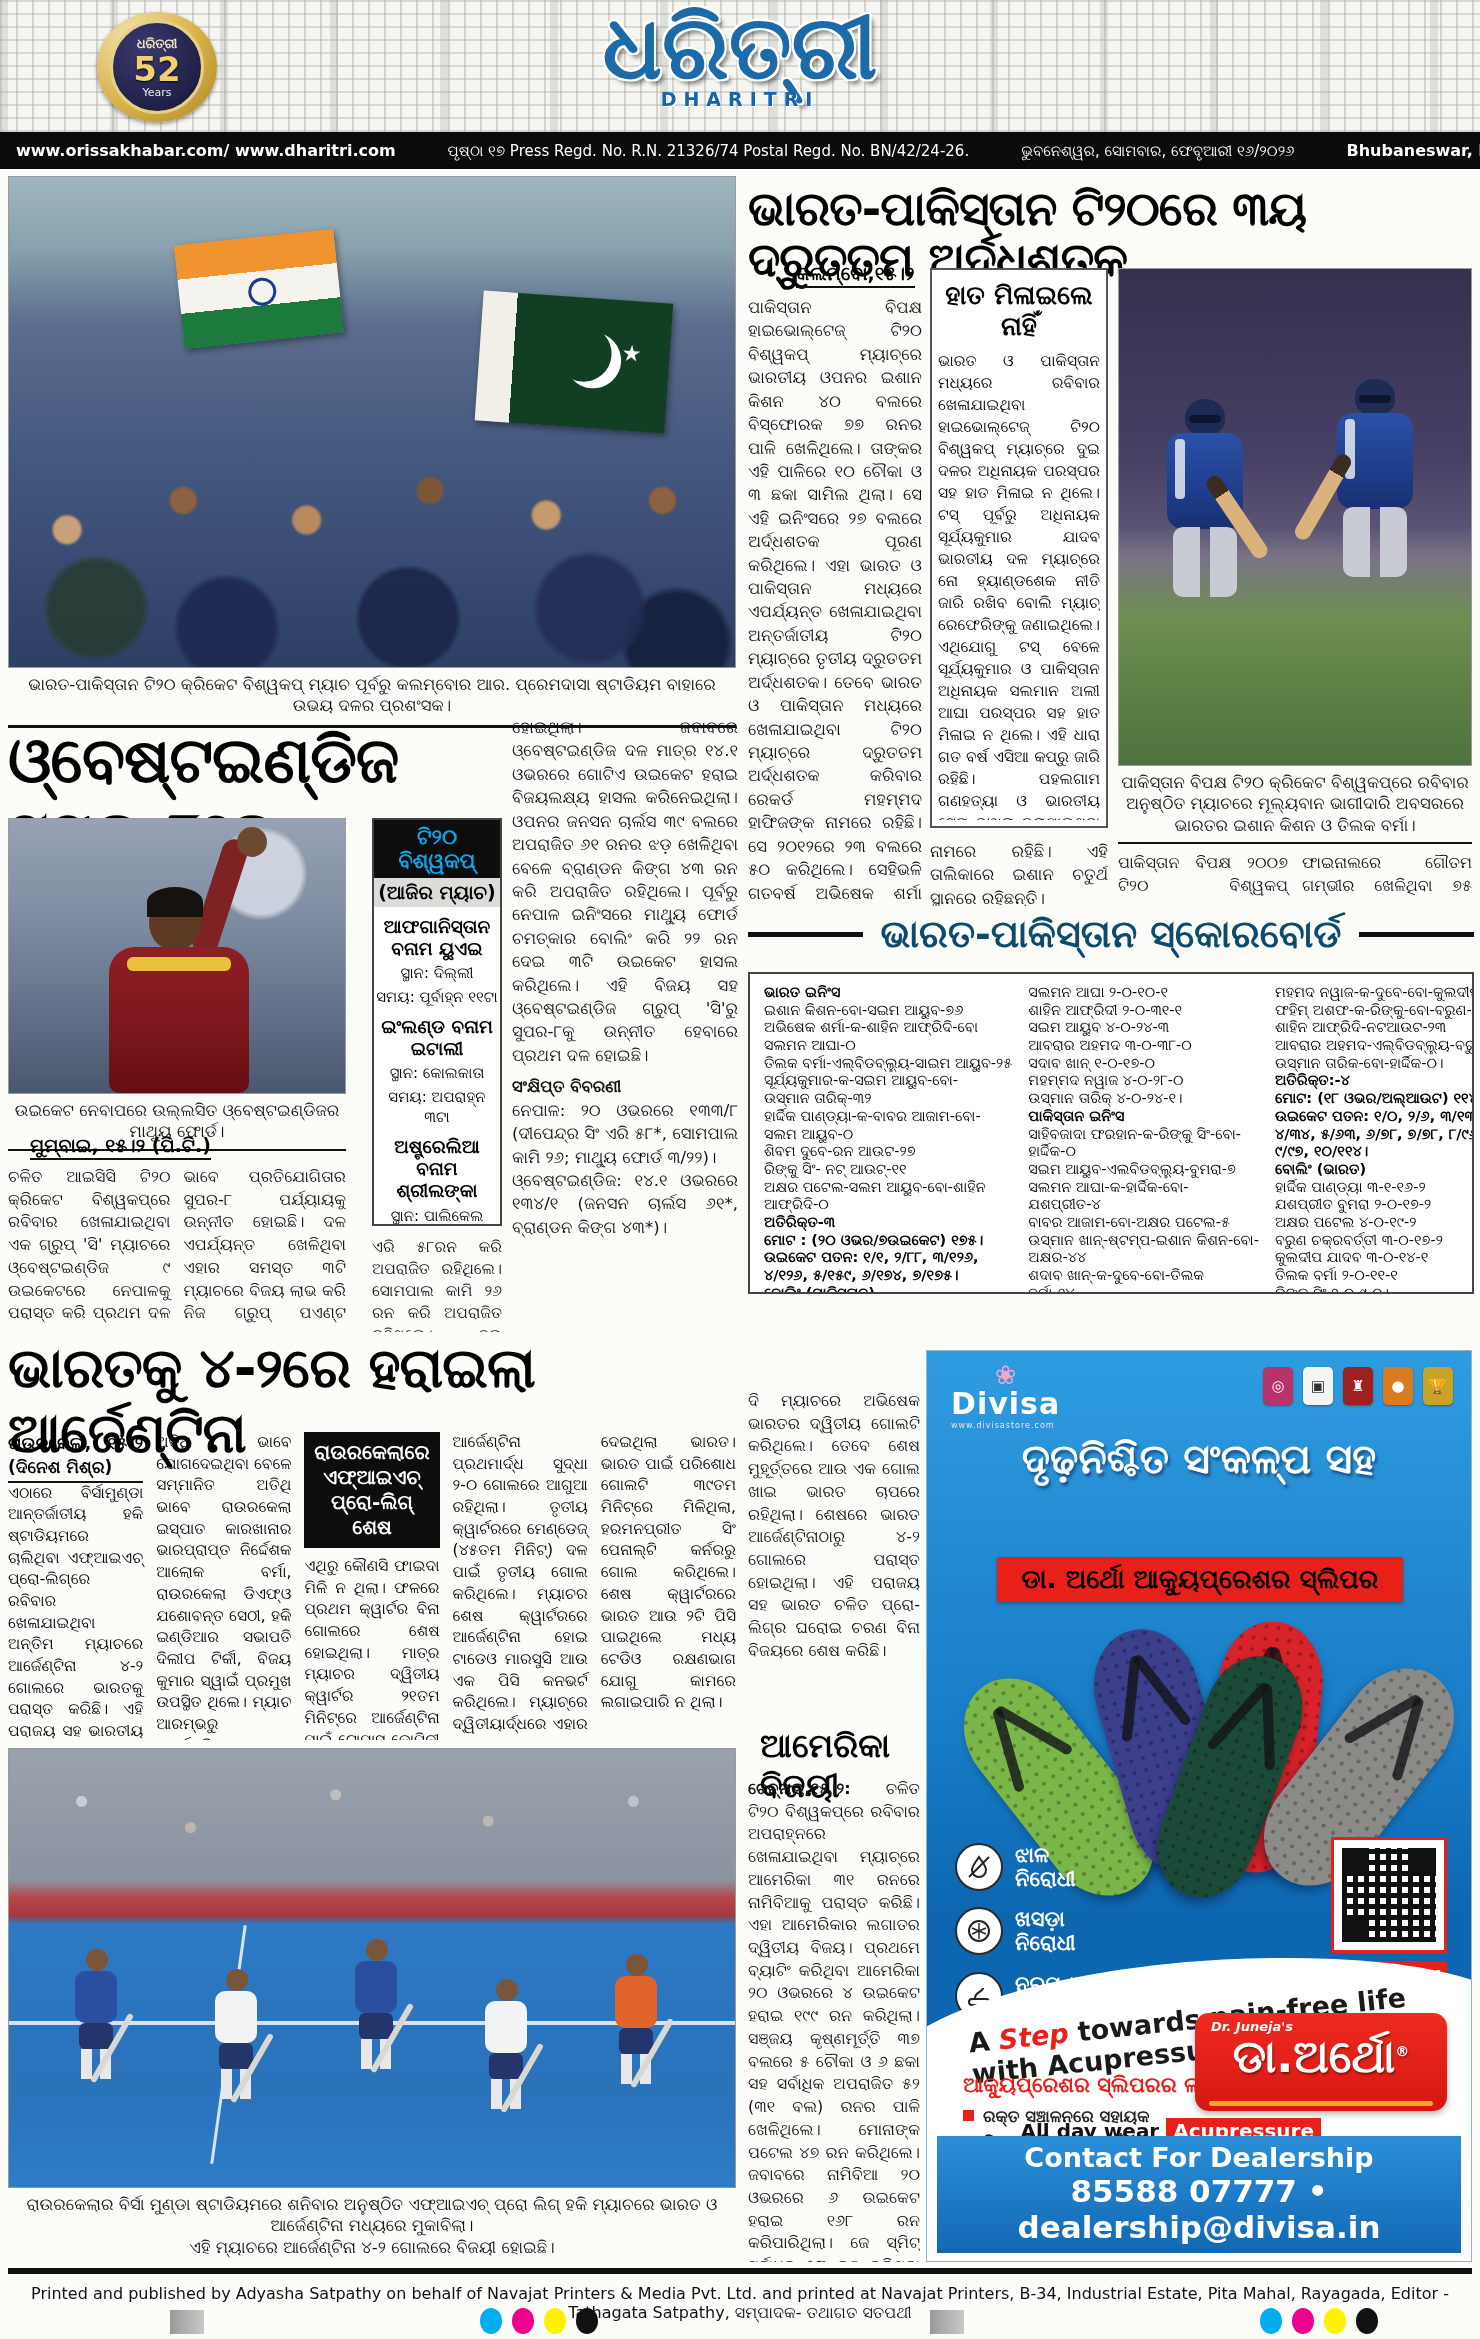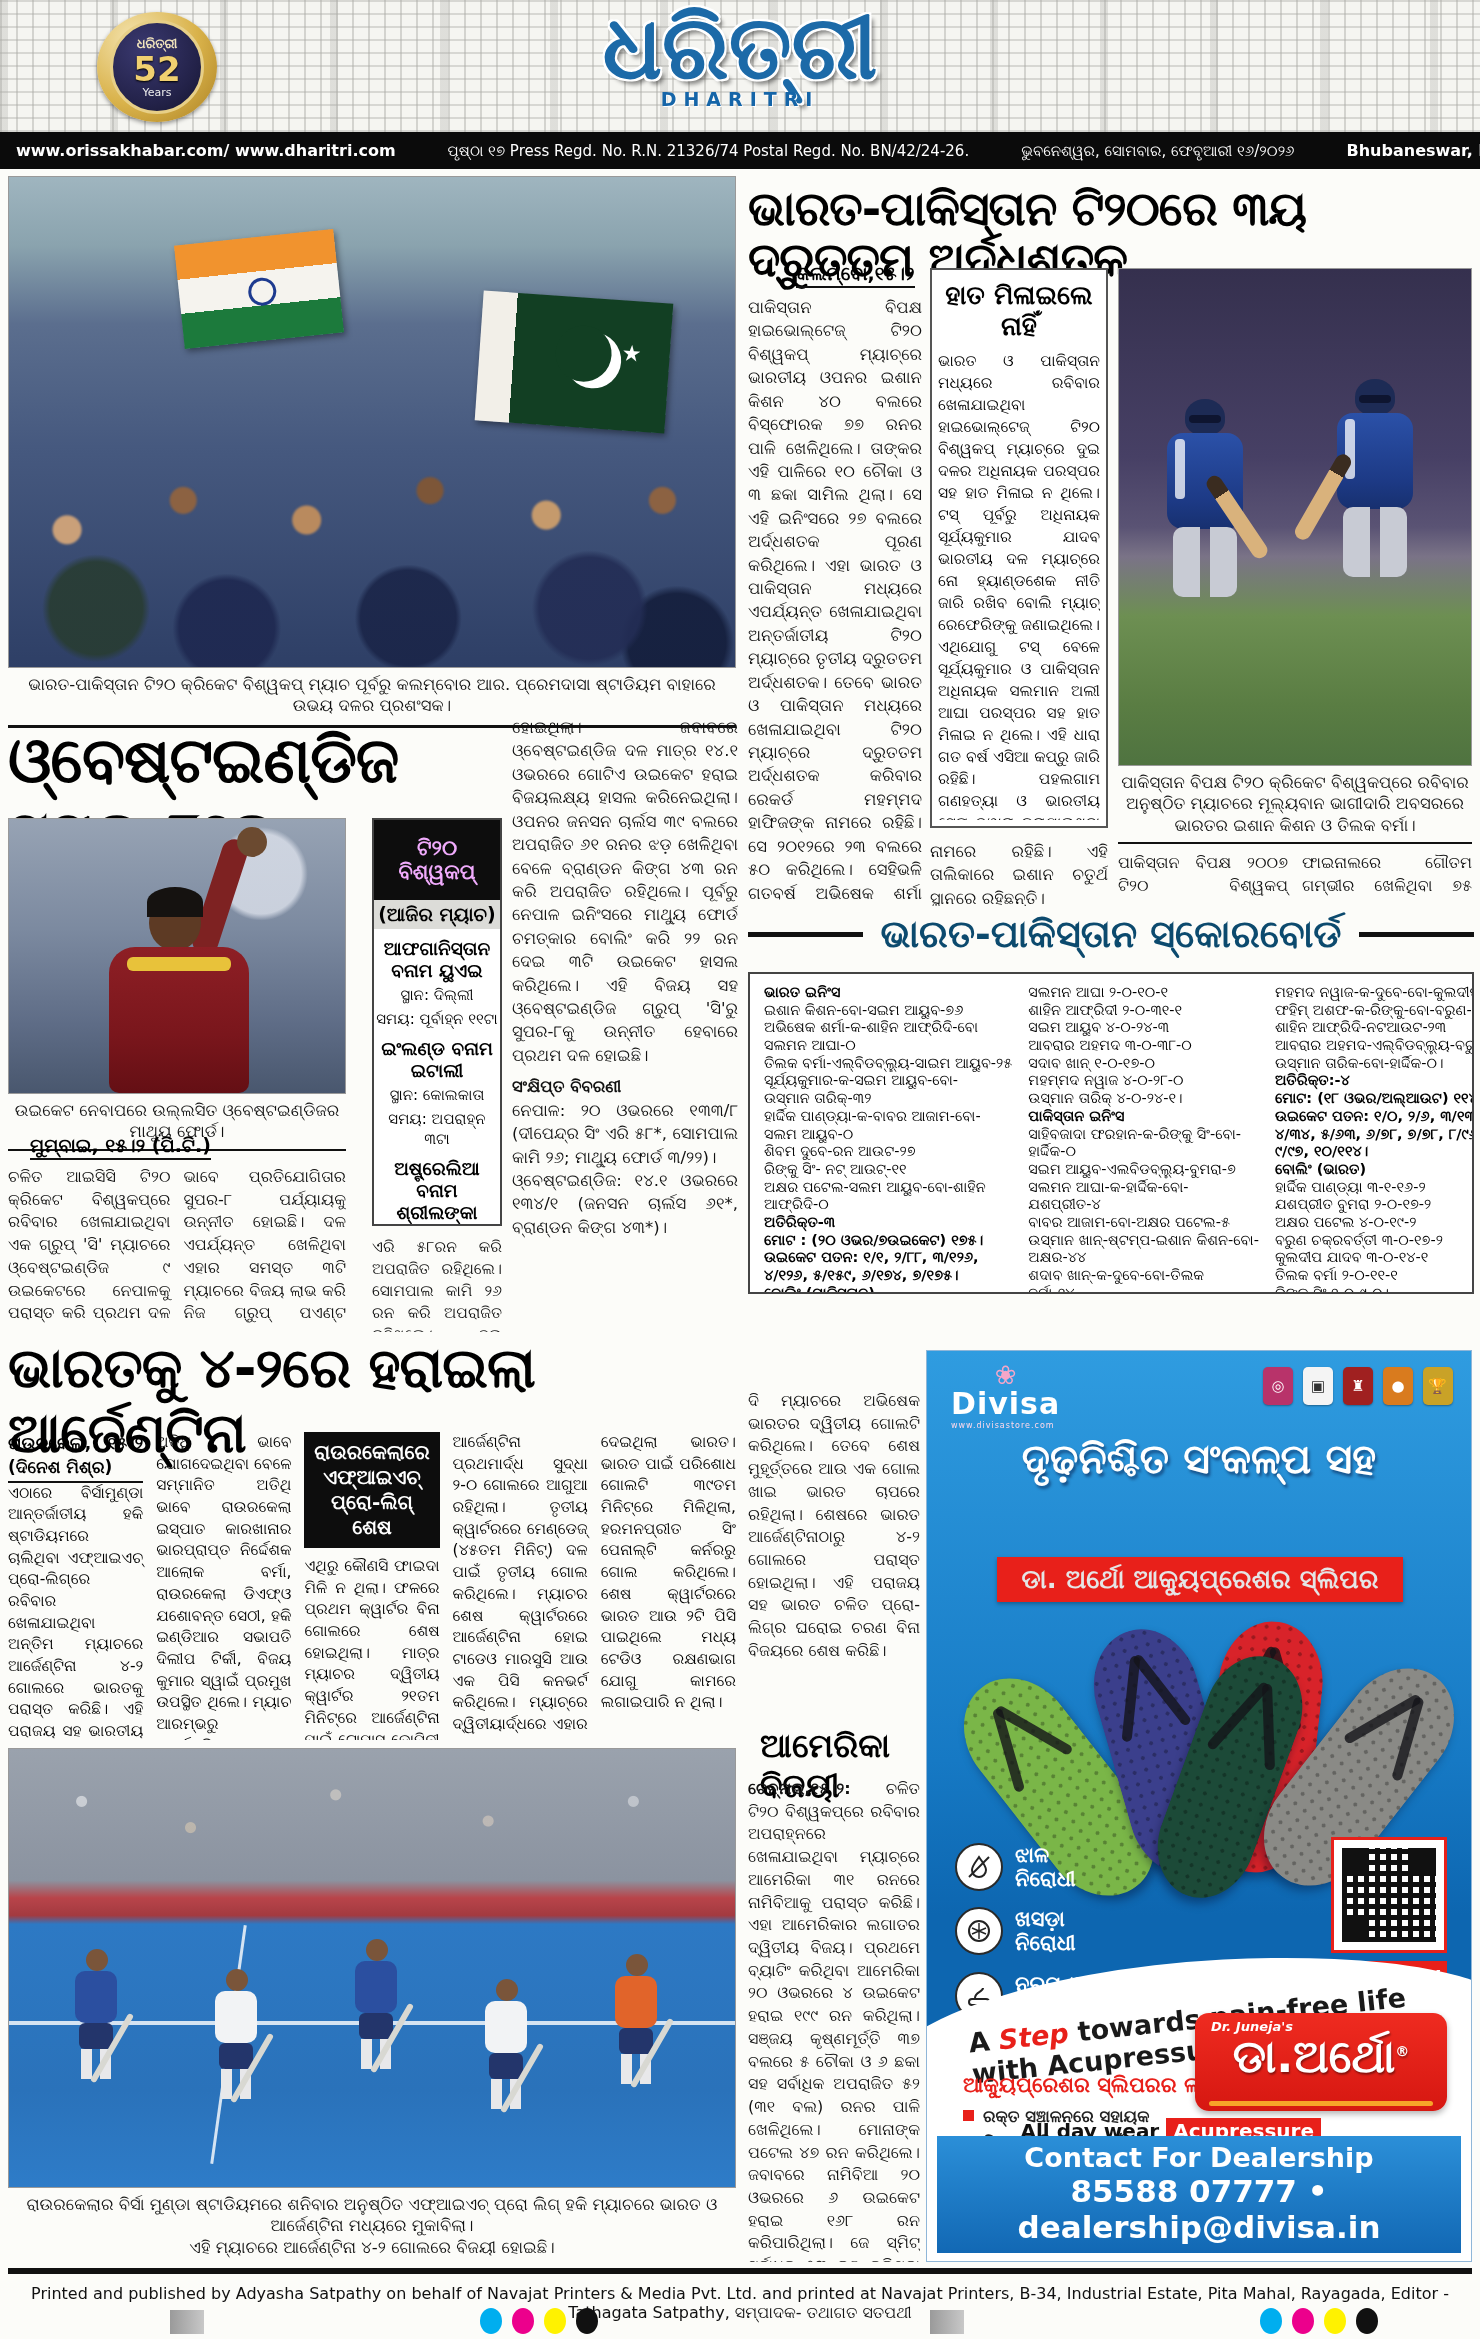--- a/index.html
+++ b/index.html
@@ -127,42 +127,42 @@
   
   .sb-title-row { display:flex; align-items:center; gap:18px; }
   .sb-title-row .bar { flex:1; height:5px; background:#111; }
   .sb-box { border:2px solid #444; padding:10px 14px; display:flex; gap:16px; background:#fff; overflow:hidden; }
   .sb-col { flex:1; font-size:14.5px; line-height:1.22; }
   .sb-line { white-space:nowrap; overflow:hidden; }
   .sb-line.b { font-weight:bold; }
 
   
   .fixtures { border:2px solid #444; background:#fff; text-align:center; overflow:hidden; }
-  .fx-title { background:#0d0d0d; color:#f0abfc; font-weight:bold; font-size:21px; padding:16px 2px; }
+  .fx-title { background:#0d0d0d; color:#0ea5e9; font-weight:bold; font-size:21px; padding:5px 2px; }
   .fx-sub { background:#dcdcd8; font-weight:bold; font-size:19px; padding:3px 2px; }
   .fx-teams { font-weight:bold; font-size:18.5px; line-height:1.2; margin-top:9px; }
   .fx-meta { font-size:15px; line-height:1.35; margin-top:3px; }
 
   
   .hk-cols { display:flex; gap:13px; }
   .hk-col { flex:1; font-size:15.5px; line-height:1.4; text-align:justify; }
   .hk-box { background:#0d0d0d; color:#fff; font-weight:bold; font-size:20px; line-height:1.25; text-align:center; padding:8px 4px; margin-bottom:8px; }
 
   
   .ad { border:1px solid #8fb6d8; background:linear-gradient(180deg, #2f9ce0 0%, #1679c4 45%, #0d66b0 62%); overflow:hidden; }
   .ad-logo { position:absolute; left:24px; top:14px; color:#fff; }
   .ad-logo .lotus { font-size:26px; color:#f6a6c8; line-height:.8; text-align:center; }
   .ad-logo .nm { font-size:30px; font-weight:bold; letter-spacing:1px; }
   .ad-logo .url { font-size:8px; letter-spacing:1px; color:#ffd9ea; }
   .awards { position:absolute; right:18px; top:16px; display:flex; gap:10px; align-items:center; }
   .award { width:30px; height:38px; border-radius:5px; display:flex; align-items:center; justify-content:center;
     font-size:15px; color:#fff; box-shadow:0 1px 2px rgba(0,0,0,.35); }
   .ad-h1 { position:absolute; left:0; width:100%; text-align:center; color:#fff; font-weight:bold; font-size:41px;
     text-shadow:2px 3px 3px rgba(0,0,40,.45); }
-  .ad-band { position:absolute; left:70px; width:406px; background:#e8201a; color:#e5e5e5; font-weight:bold; font-size:26px;
+  .ad-band { position:absolute; left:70px; width:406px; background:#e8201a; color:#000000; font-weight:bold; font-size:26px;
     text-align:center; padding:7px 0; box-shadow:0 2px 4px rgba(0,0,0,.3); }
   .slipper { position:absolute; width:104px; height:252px; border-radius:52px/64px; box-shadow:0 6px 10px rgba(0,0,30,.35);
     background-image:radial-gradient(circle, rgba(0,0,0,.28) 1.6px, transparent 2.2px); background-size:12px 12px; }
   .slipper::before { content:""; position:absolute; left:46px; top:26px; width:10px; height:86px; background:rgba(20,20,25,.8);
     border-radius:5px; transform:rotate(22deg); transform-origin:top center; }
   .slipper::after { content:""; position:absolute; left:46px; top:26px; width:10px; height:86px; background:rgba(20,20,25,.8);
     border-radius:5px; transform:rotate(-22deg); transform-origin:top center; }
   .feat { display:flex; align-items:center; gap:12px; margin-bottom:16px; }
   .feat .ic { width:48px; height:48px; border-radius:50%; background:#fff; border:2px solid #2a2a2a; flex:0 0 auto;
     display:flex; align-items:center; justify-content:center; }

